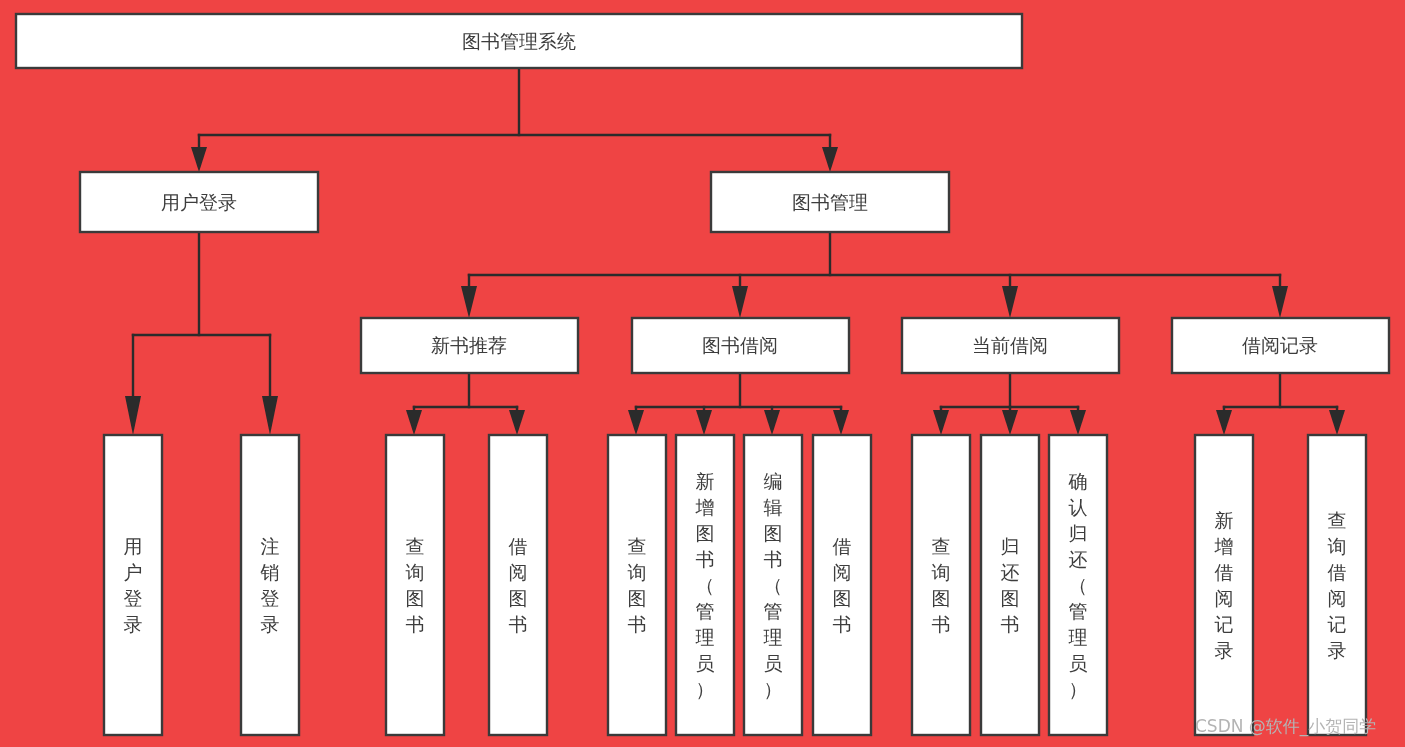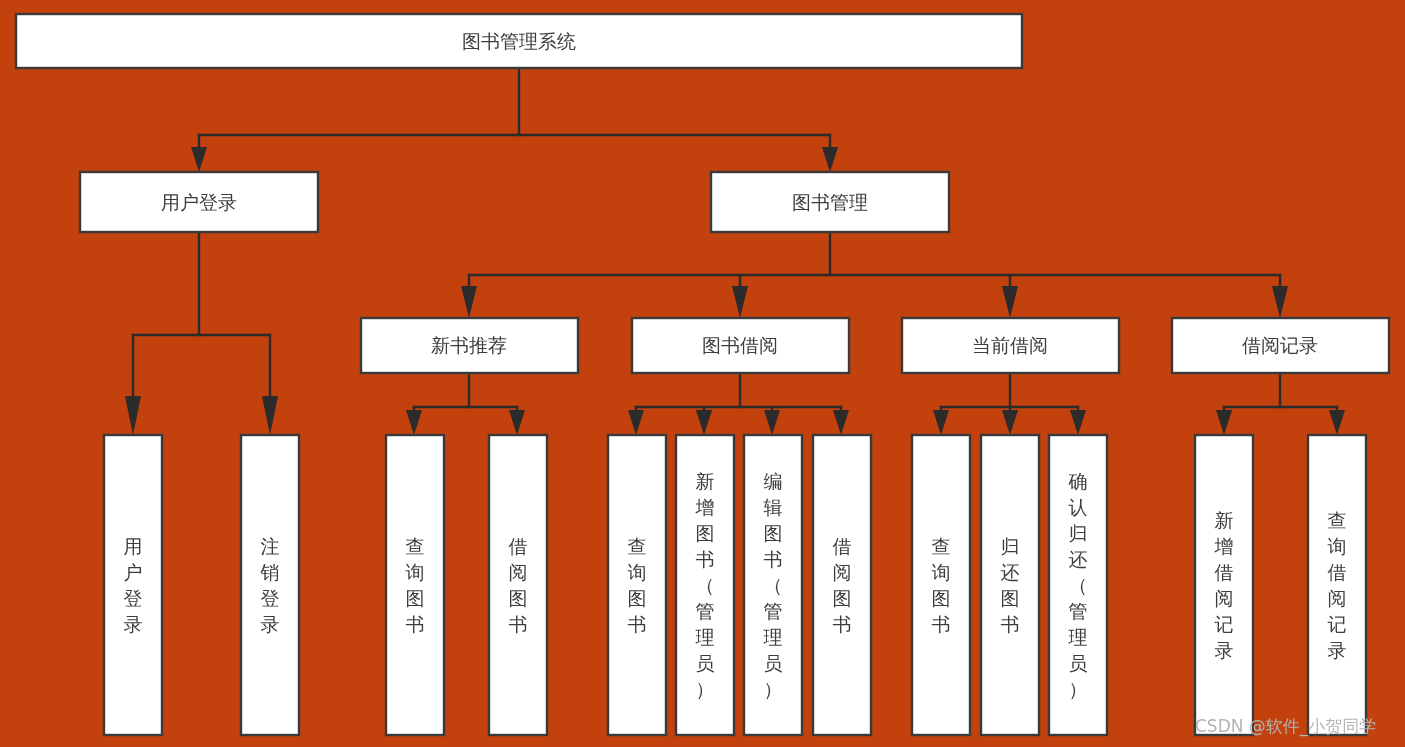--- a/index.html
+++ b/index.html
@@ -8,21 +8,21 @@
     padding: 0;
     background: #ffffff;
   }
   body {
     font-family: "DejaVu Sans", "Liberation Sans", sans-serif;
   }
   #diagram-root {
     position: relative;
     width: 1405px;
     height: 747px;
-    background: #c2410c;
+    background: #ef4444;
     overflow: hidden;
   }
   svg#tree-svg {
     position: absolute;
     left: 0;
     top: 0;
     width: 1405px;
     height: 747px;
     display: block;
   }

